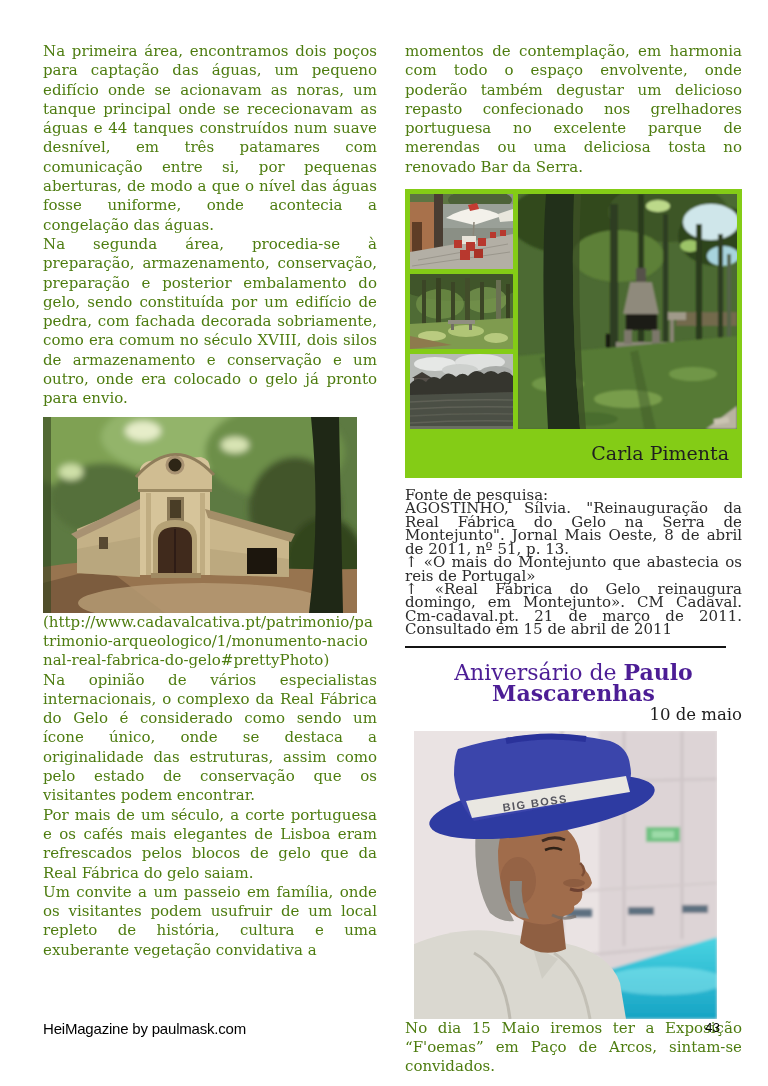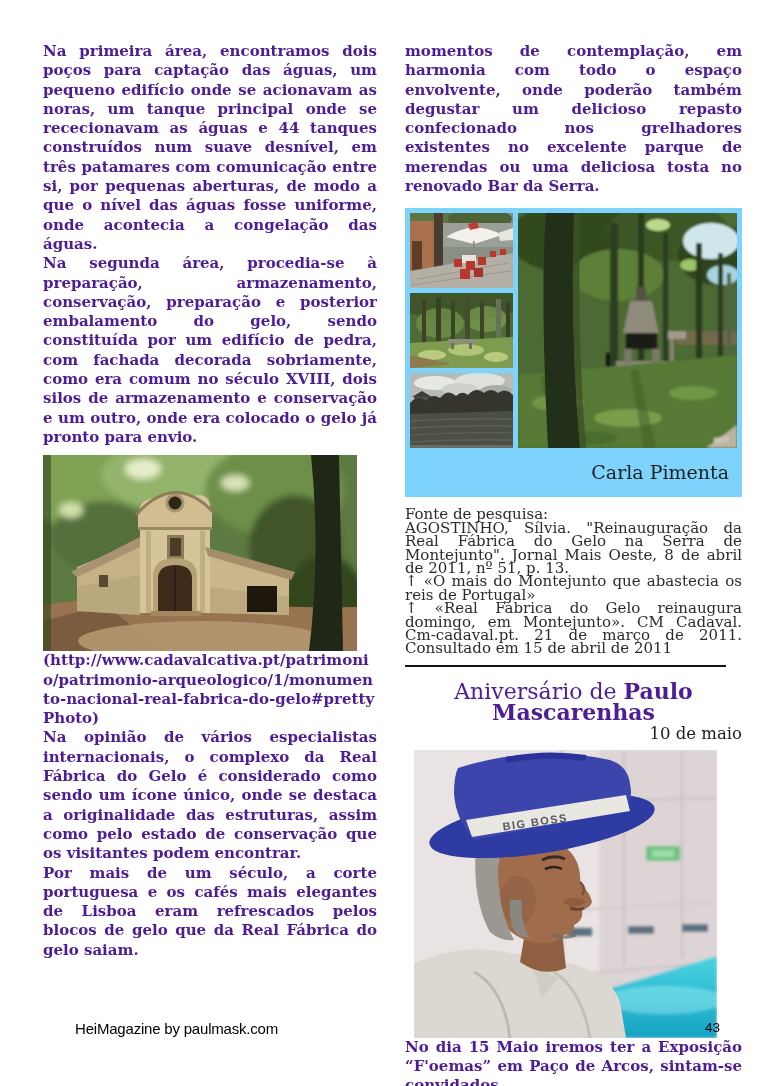--- a/index.html
+++ b/index.html
@@ -5,29 +5,29 @@
   html,body{margin:0;padding:0;background:#ffffff;}
   .page{
     position:relative;width:768px;height:1086px;background:#ffffff;overflow:hidden;
     font-family:"DejaVu Serif","Liberation Serif",serif;color:#262626;
   }
   .col{position:absolute;top:42px;}
   .col-left{left:43px;width:334px;}
   .col-right{left:405px;width:337px;}
   p.body{
     margin:0;font-size:15px;line-height:19.3px;text-align:justify;
-    text-justify:inter-word;color:#4c1d95;font-weight:bold;
+    text-justify:inter-word;color:#4d7c0f;
   }
   .mt10{margin-top:10px;}
   .mt12{margin-top:12px;}
   .linktext{word-break:break-all;text-align:left;}
   .photo{display:block;}
   .chapel-wrap{margin-top:8px;width:314px;height:196px;}
   .collage-card{
-    margin-top:12px;background:#7dd3fc;width:337px;box-sizing:border-box;
+    margin-top:12px;background:#84cc16;width:337px;box-sizing:border-box;
     padding:5px 5px 0 5px;
   }
   .collage-grid{display:flex;gap:5px;}
   .small-stack{display:flex;flex-direction:column;gap:5px;width:103px;}
   .small-stack svg{display:block;}
   .large-photo{flex:1;}
   .author-line{
     text-align:right;font-size:19px;color:#1f1f1f;
     padding:13px 8px 14px 0;
   }
@@ -41,21 +41,21 @@
   }
   .event-title .bold{font-weight:bold;}
   .event-date{text-align:right;font-size:16.5px;line-height:21px;color:#1d1d1d;}
   .portrait-wrap{margin:6px 0 0 9px;width:303px;height:288px;}
   .closing{margin-top:17px;}
   .footer{
     position:absolute;left:43px;right:48px;top:1020px;
     display:flex;justify-content:space-between;align-items:flex-start;
     font-family:"Liberation Sans",sans-serif;color:#000;
   }
-  .footer .brand{font-size:15px;letter-spacing:-0.2px;margin-left:32px;}
+  .footer .brand{font-size:15px;letter-spacing:-0.2px;}
   .footer .pagenum{font-size:13.5px;}
   svg{display:block;}
 </style>
 </head>
 <body>
 
 <div class="page">
 
   <div class="col col-left">
     <p class="body">Na primeira área, encontramos dois poços para captação das águas, um pequeno edifício onde se acionavam as noras, um tanque principal onde se rececionavam as águas e 44 tanques construídos num suave desnível, em três patamares com comunicação entre si, por pequenas aberturas, de modo a que o nível das águas fosse uniforme, onde acontecia a congelação das águas.</p>
@@ -110,24 +110,25 @@
           <rect x="204" y="131" width="30" height="26" fill="#1e150c"></rect>
         </g>
         <path d="M268,0 L296,0 L300,196 L266,196 Q278,100 268,0" fill="#1f2816"></path>
         <rect x="0" y="0" width="8" height="196" fill="#33441f" opacity="0.6"></rect>
       </svg>
     </div>
 
     <p class="body mt12 linktext">(http://www.cadavalcativa.pt/patrimonio/patrimonio-arqueologico/1/monumento-nacional-real-fabrica-do-gelo#prettyPhoto)</p>
     <p class="body mt10">Na opinião de vários especialistas internacionais, o complexo da Real Fábrica do Gelo é considerado como sendo um ícone único, onde se destaca a originalidade das estruturas, assim como pelo estado de conservação que os visitantes podem encontrar.</p>
     <p class="body mt10">Por mais de um século, a corte portuguesa e os cafés mais elegantes de Lisboa eram refrescados pelos blocos de gelo que da Real Fábrica do gelo saiam.</p>
+    <p class="body mt10">Um convite a um passeio em família, onde os visitantes podem usufruir de um local repleto de história, cultura e uma exuberante vegetação convidativa a</p>
   </div>
 
   <div class="col col-right">
-    <p class="body">momentos de contemplação, em harmonia com todo o espaço envolvente, onde poderão também degustar um delicioso repasto confecionado nos grelhadores existentes no excelente parque de merendas ou uma deliciosa tosta no renovado Bar da Serra.</p>
+    <p class="body">momentos de contemplação, em harmonia com todo o espaço envolvente, onde poderão também degustar um delicioso repasto confecionado nos grelhadores portuguesa no excelente parque de merendas ou uma deliciosa tosta no renovado Bar da Serra.</p>
 
     <div class="collage-card">
       <div class="collage-grid">
         <div class="small-stack">
 
           <div>
             <svg width="103" height="75" viewBox="0 0 103 75">
               <defs>
                   <filter id="b1" x="-20%" y="-20%" width="140%" height="140%">
                     <feGaussianBlur stdDeviation="0.6"></feGaussianBlur>

